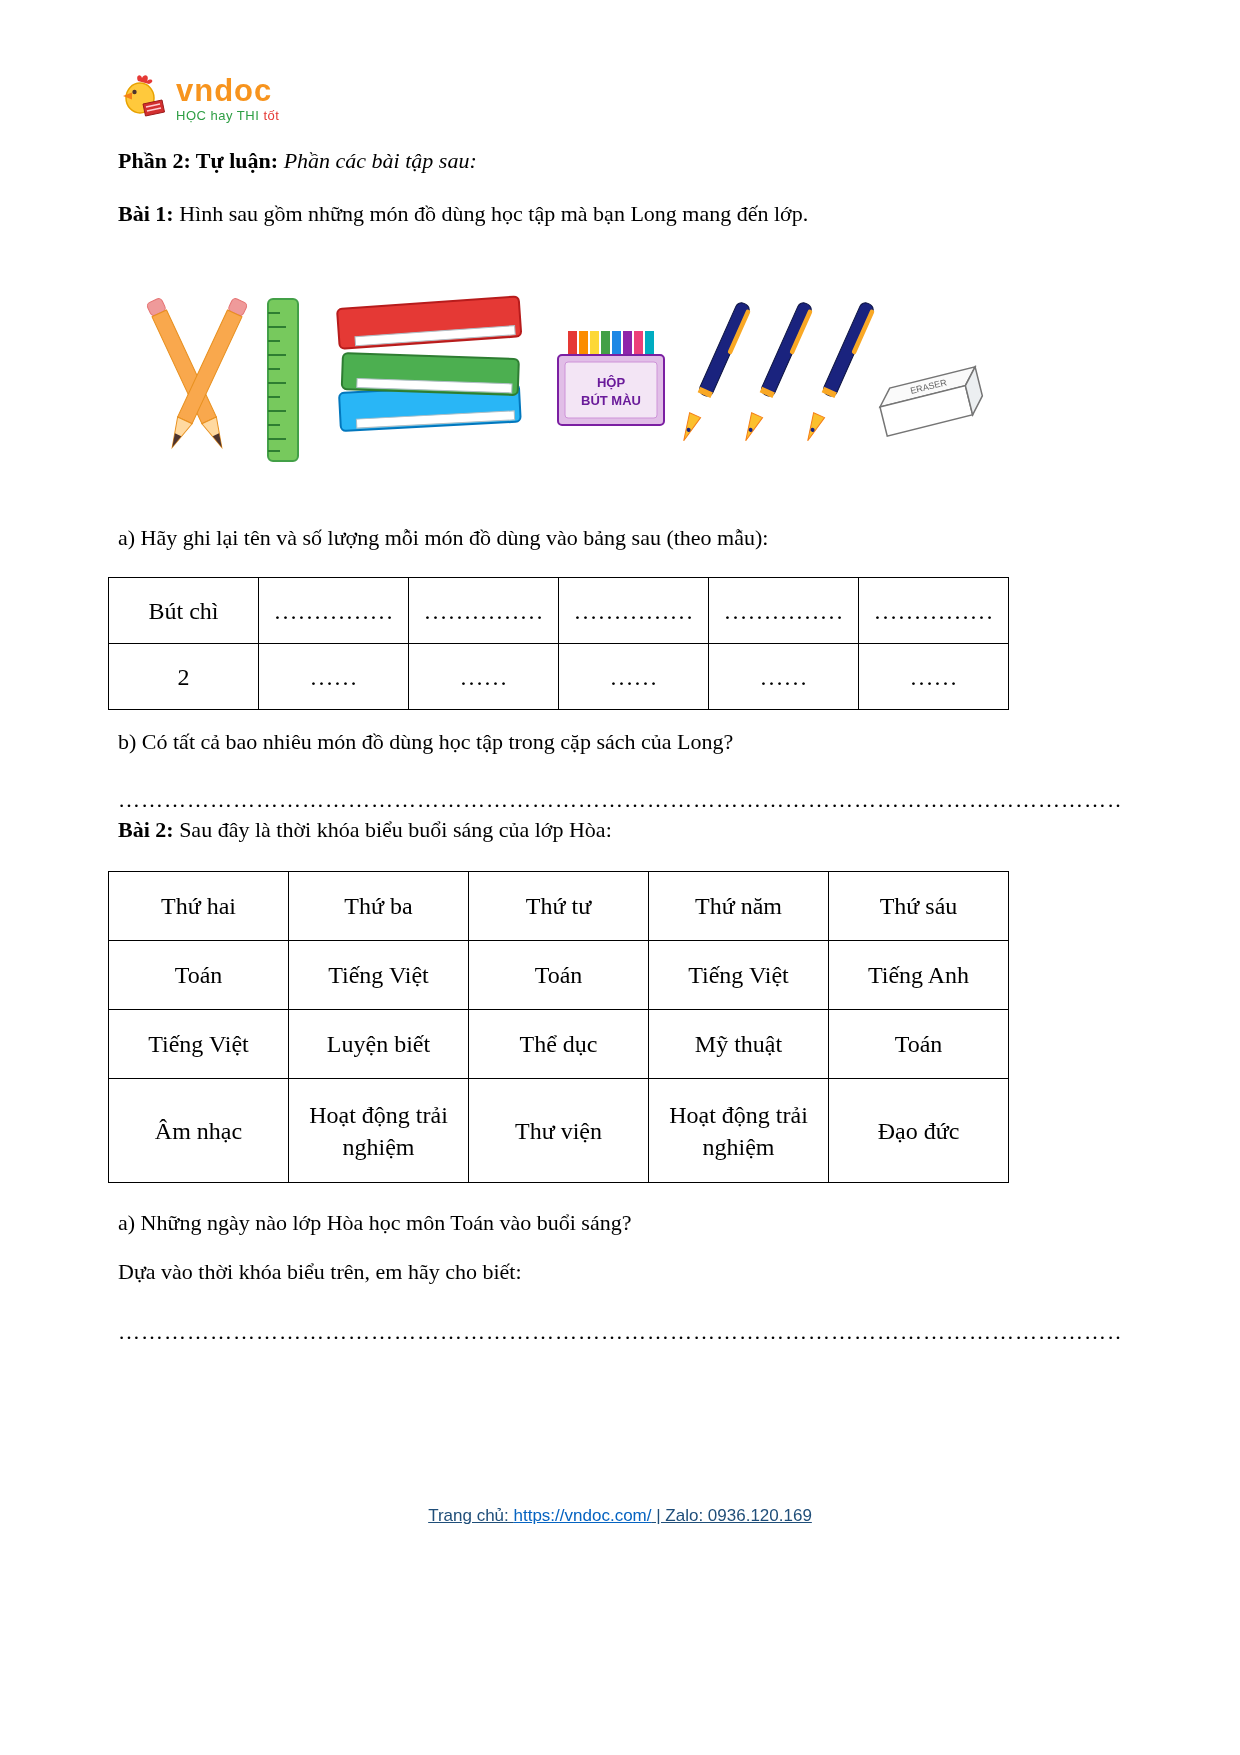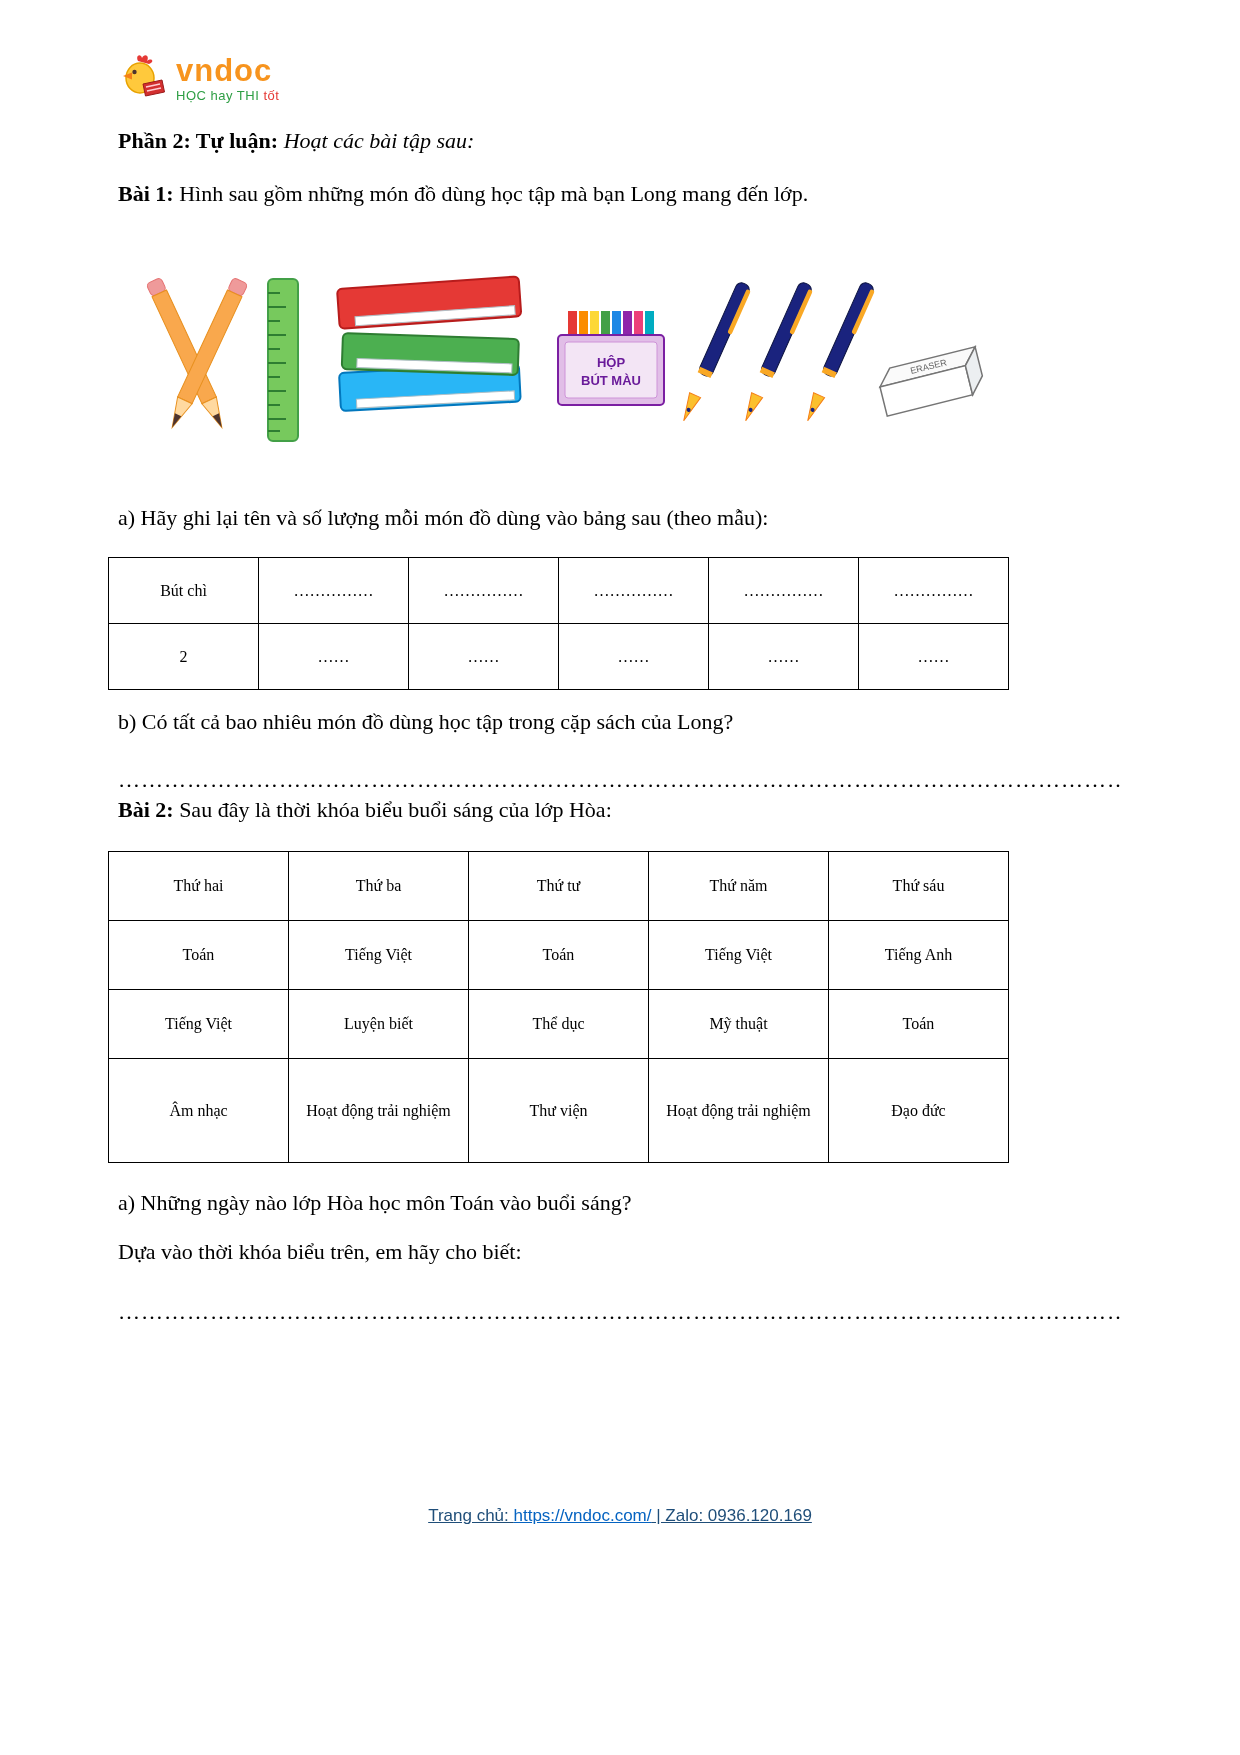--- a/index.html
+++ b/index.html
@@ -9,21 +9,21 @@
     width:1240px; height:1755px;
     margin:0 auto;
     background:#fff;
     font-family:"Liberation Serif", serif;
     font-size:22px; color:#000;
     overflow:hidden;
   }
   .content { padding:0 118px; }
 
   
-  .logo-row { margin-top:54px; display:flex; align-items:center; gap:8px; }
+  .logo-row { margin-top:74px; display:flex; align-items:center; gap:8px; }
   .logo-text { display:flex; flex-direction:column; line-height:1; }
   .brand {
     font-family:"Liberation Sans", sans-serif;
     font-weight:bold; font-size:31px; color:#F7941E; letter-spacing:1px;
   }
   .tagline {
     font-family:"Liberation Sans", sans-serif;
     font-weight:normal; font-size:13px; color:#2E9E44; margin-top:3px; letter-spacing:.5px;
   }
   .tagline .accent { color:#E53935; }
@@ -43,21 +43,21 @@
 
   .dots {
     line-height:30px; white-space:nowrap; overflow:hidden;
     width:1004px; letter-spacing:1px;
   }
 
   
   .tbl { border-collapse:collapse; margin-left:-10px; table-layout:fixed; }
   .tbl td {
     border:1.5px solid #000; text-align:center; vertical-align:middle;
-    font-size:16px; padding:0 8px; line-height:32px;
+    font-size:24px; padding:0 8px; line-height:32px;
   }
   .tbl1 { width:900px; margin-top:24px; }
   .tbl1 td { width:150px; height:66px; }
   .tbl2 { width:900px; margin-top:26px; }
   .tbl2 td { width:180px; height:69px; }
   .tbl2 tr:last-child td { height:104px; }
 
   
   .footer {
     position:absolute; top:1506px; left:0; right:0; text-align:center;
@@ -84,21 +84,21 @@
         <div class="brand">vndoc</div>
         <div class="tagline">
           <span>HỌC hay THI</span>
           <span class="accent">tốt</span>
         </div>
       </div>
     </div>
 
     <p class="line section-line">
       <b>Phần 2: Tự luận:</b>
-      <i>Hoạt các bài tập sau:</i>
+      <i>Phần các bài tập sau:</i>
     </p>
 
     <p class="line ex1-intro">
       <b>Bài 1:</b>
       <span>Hình sau gồm những món đồ dùng học tập mà bạn Long mang đến lớp.</span>
     </p>
 
     <div class="supplies">
       <svg width="870" height="200" viewBox="0 0 870 200">
 

